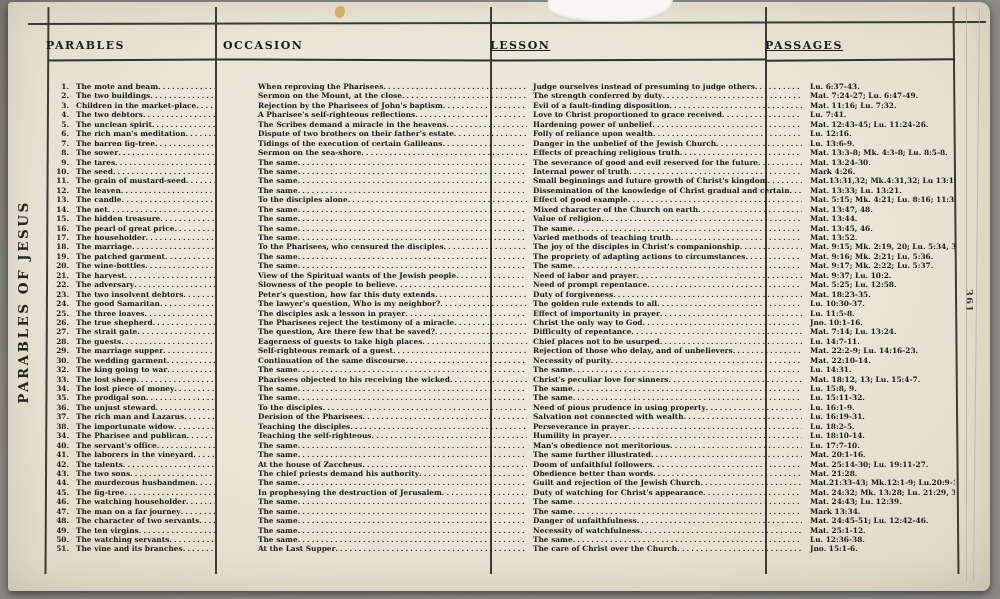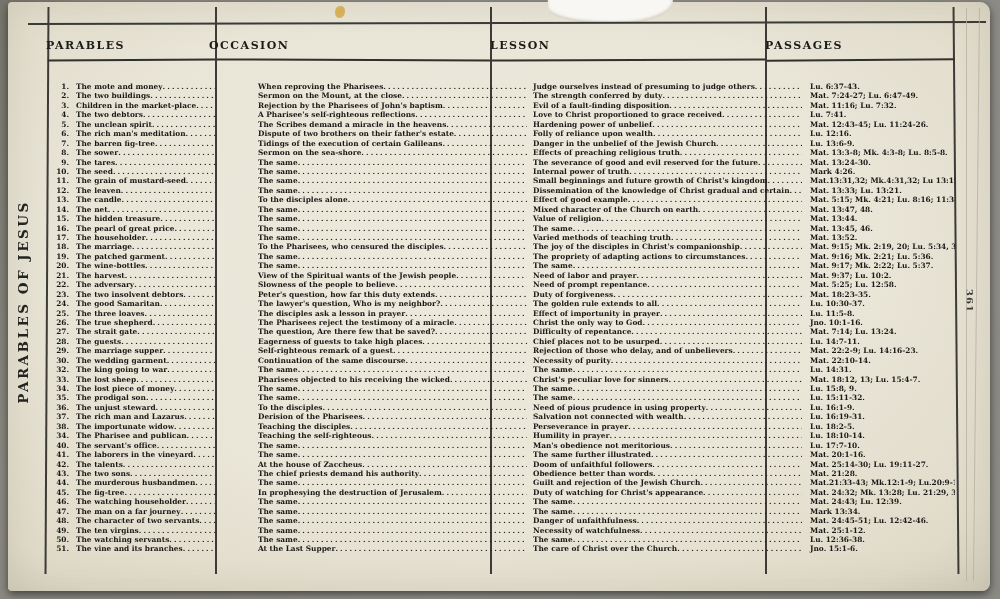--- a/index.html
+++ b/index.html
@@ -60,34 +60,34 @@
 
   <div class="side-title">PARABLES OF JESUS</div>
 
   <div class="vline" style="left:38px;transform:rotate(.3deg);"></div>
   <div class="vline" style="left:207px;"></div>
   <div class="vline" style="left:482px;"></div>
   <div class="vline" style="left:757px;"></div>
   <div class="vline" style="left:947px;transform:rotate(-.5deg);"></div>
 
   <div class="hdr" style="left:38px;width:169px;">PARABLES</div>
-  <div class="hdr" style="left:201px;width:232px;">OCCASION</div>
-  <div class="hdr" style="left:482px;width:275px;">LESSON</div>
-  <div class="hdr" style="left:757px;width:190px;">PASSAGES</div>
+  <div class="hdr" style="left:215px;width:232px;">OCCASION</div>
+  <div class="hdr" style="left:482px;width:275px;text-decoration:underline;">LESSON</div>
+  <div class="hdr" style="left:757px;width:190px;text-decoration:underline;">PASSAGES</div>
 
   <div class="hrule" style="left:40px;width:167px;transform:rotate(-.3deg);"></div>
   <div class="hrule" style="left:209px;width:273px;transform:rotate(.25deg);"></div>
   <div class="hrule" style="left:484px;width:273px;transform:rotate(-.25deg);"></div>
   <div class="hrule" style="left:759px;width:188px;transform:rotate(-.4deg);"></div>
 
   <div class="rows">
       <div class="row">
         <div class="c c1">
           <span class="num">1.</span>
-          <span class="txt">The mote and money</span>
+          <span class="txt">The mote and beam</span>
           <span class="dots"></span>
         </div>
         <div class="c c2">
           <span class="txt">When reproving the Pharisees</span>
           <span class="dots"></span>
         </div>
         <div class="c c3">
           <span class="txt">Judge ourselves instead of presuming to judge others</span>
           <span class="dots"></span>
         </div>

